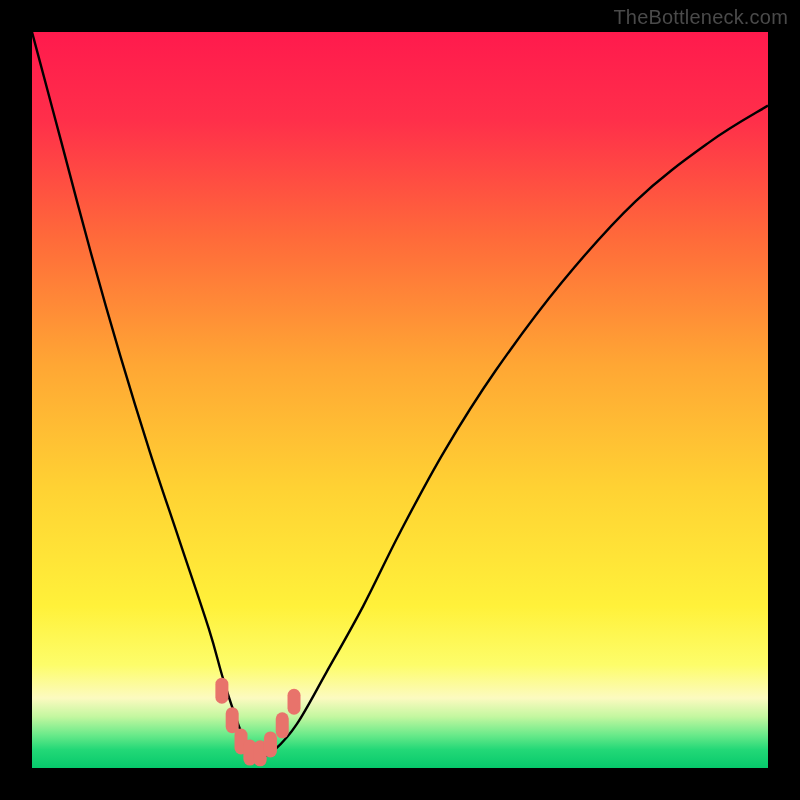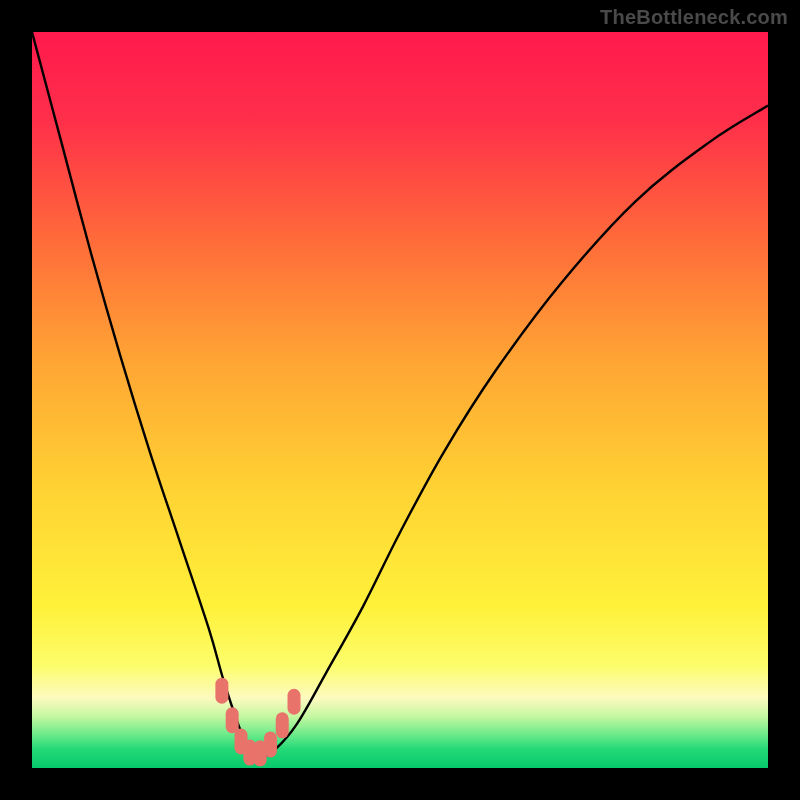--- a/index.html
+++ b/index.html
@@ -35,21 +35,21 @@
     inset: 0;
     width: 100%;
     height: 100%;
   }
   .watermark {
     position: absolute;
     top: 6px;
     right: 12px;
     color: #4a4a4a;
     font-size: 20px;
-    font-weight: 700;
+    font-weight: 400;
     letter-spacing: 0.2px;
     margin-left: 22px;
   }
 </style>
 </head>
 <body>
 
 <div class="frame">
 
   <div class="watermark">TheBottleneck.com</div>

